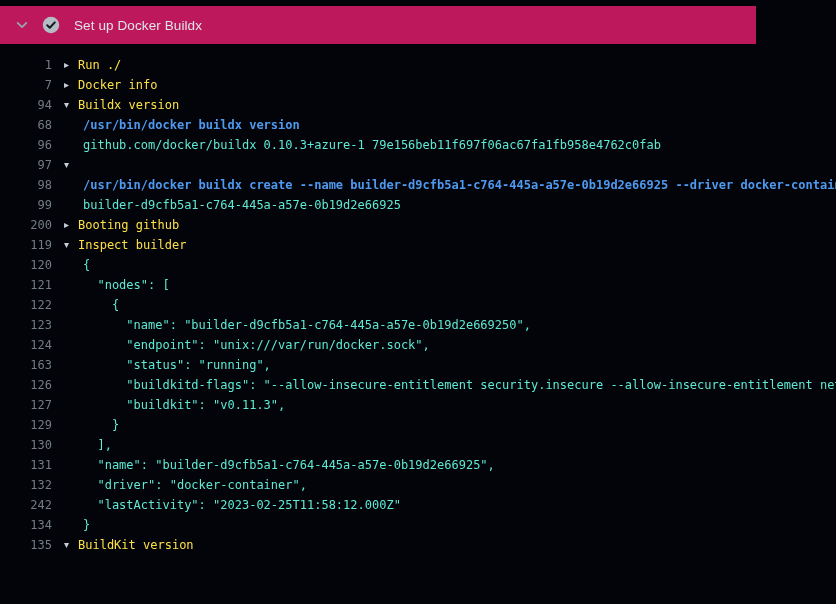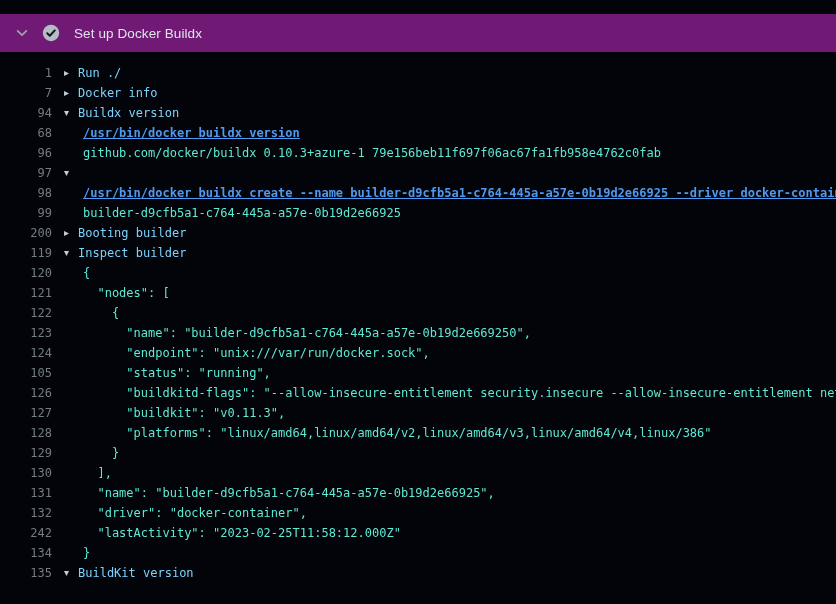--- a/index.html
+++ b/index.html
@@ -5,24 +5,24 @@
   * { margin:0; padding:0; box-sizing:border-box; }
   html,body { width:836px; height:604px; overflow:hidden; }
   body {
     background:#020409;
     font-family:"Liberation Sans", sans-serif;
     position:relative;
   }
 
   
   .step-header{
-    margin-top:14px;
+    margin-top:6px;
     height:38px;
-    width:836px;
-    background:#701a75;
+    width:756px;
+    background:#be185d;
     display:flex;
     align-items:center;
     padding-left:10px;
   }
   .chevron-btn{
     width:24px; height:24px;
     display:flex; align-items:center; justify-content:center;
     background:transparent; border:none; cursor:pointer;
     margin-right:8px;
   }
@@ -71,23 +71,22 @@
   }
   .line .text{
     color:#5eead4;
     overflow:hidden;
   }
   .line .text.plain,
   .line .text.command{ padding-left:5px; }
   .line .text.command{
     color:#4e9af0;
     font-weight:600;
-    text-decoration:underline;
-  }
-  .line .text.group{ color:#7dd3fc; }
+  }
+  .line .text.group{ color:#fde047; }
 </style>
 </head>
 <body>
 
 <div class="step-header">
   <button class="chevron-btn">
     <svg width="14" height="14" viewBox="0 0 16 16" fill="none" stroke-width="2" stroke-linecap="round" stroke-linejoin="round">
       <polyline points="3,5.5 8,10.5 13,5.5"></polyline>
     </svg>
   </button>
@@ -136,21 +135,21 @@
     <span class="text command">/usr/bin/docker buildx create --name builder-d9cfb5a1-c764-445a-a57e-0b19d2e66925 --driver docker-container</span>
   </div>
     <div class="line">
     <span class="num">99</span>
     <span class="caret"></span>
     <span class="text plain">builder-d9cfb5a1-c764-445a-a57e-0b19d2e66925</span>
   </div>
     <div class="line">
     <span class="num">200</span>
     <span class="caret">▸</span>
-    <span class="text group">Booting builder</span>
+    <span class="text group">Booting github</span>
   </div>
     <div class="line">
     <span class="num">119</span>
     <span class="caret">▾</span>
     <span class="text group">Inspect builder</span>
   </div>
     <div class="line">
     <span class="num">120</span>
     <span class="caret"></span>
     <span class="text plain">{</span>
@@ -169,40 +168,35 @@
     <span class="num">123</span>
     <span class="caret"></span>
     <span class="text plain">      "name": "builder-d9cfb5a1-c764-445a-a57e-0b19d2e669250",</span>
   </div>
     <div class="line">
     <span class="num">124</span>
     <span class="caret"></span>
     <span class="text plain">      "endpoint": "unix:///var/run/docker.sock",</span>
   </div>
     <div class="line">
-    <span class="num">105</span>
+    <span class="num">163</span>
     <span class="caret"></span>
     <span class="text plain">      "status": "running",</span>
   </div>
     <div class="line">
     <span class="num">126</span>
     <span class="caret"></span>
     <span class="text plain">      "buildkitd-flags": "--allow-insecure-entitlement security.insecure --allow-insecure-entitlement network.host",</span>
   </div>
     <div class="line">
     <span class="num">127</span>
     <span class="caret"></span>
     <span class="text plain">      "buildkit": "v0.11.3",</span>
   </div>
     <div class="line">
-    <span class="num">128</span>
-    <span class="caret"></span>
-    <span class="text plain">      "platforms": "linux/amd64,linux/amd64/v2,linux/amd64/v3,linux/amd64/v4,linux/386"</span>
-  </div>
-    <div class="line">
     <span class="num">129</span>
     <span class="caret"></span>
     <span class="text plain">    }</span>
   </div>
     <div class="line">
     <span class="num">130</span>
     <span class="caret"></span>
     <span class="text plain">  ],</span>
   </div>
     <div class="line">

